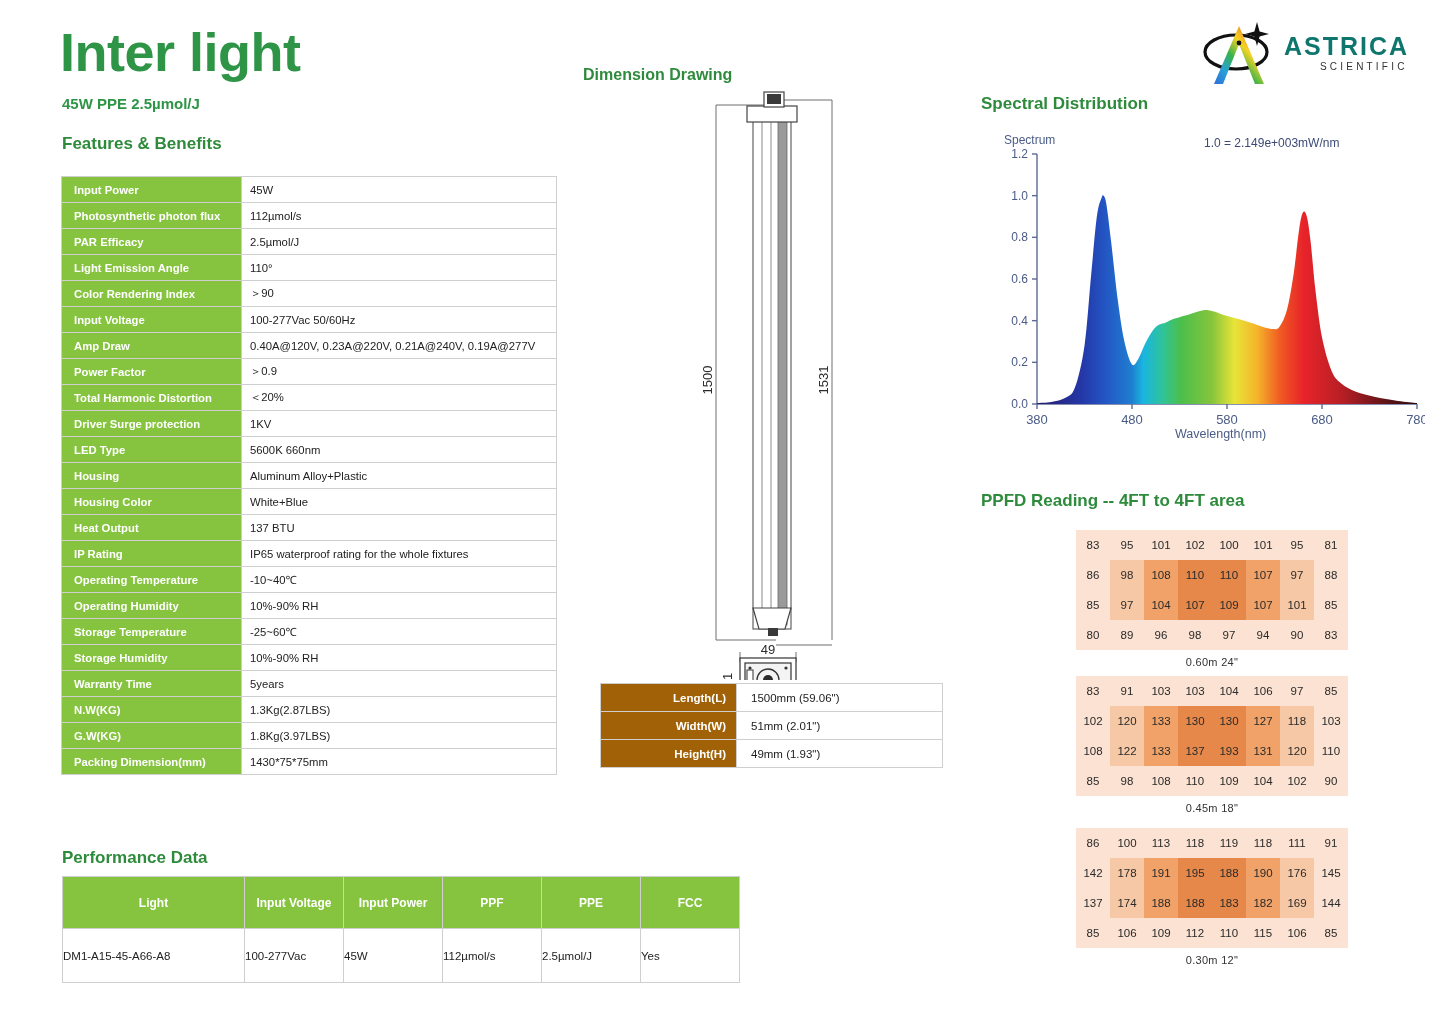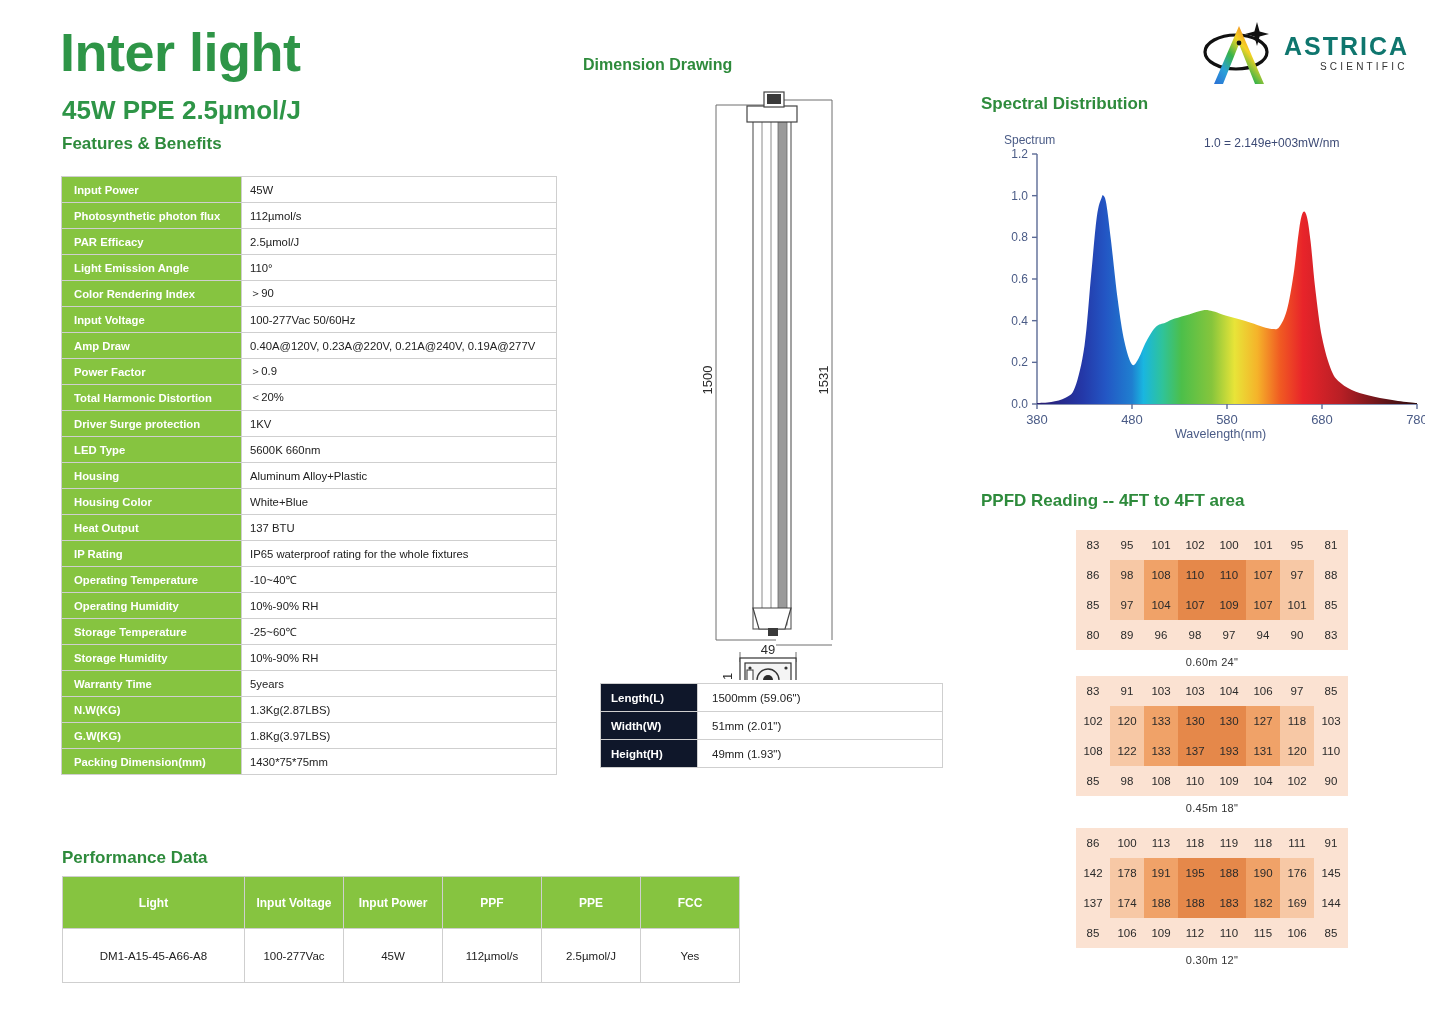--- a/index.html
+++ b/index.html
@@ -13,27 +13,27 @@
   .page { position: relative; width: 1445px; height: 1021px; padding-left: 48px; }
 
   
   .brand-title {
     position: absolute; left: 60px; top: 25px;
     font-size: 54px; font-weight: bold; color: #2E9547;
     letter-spacing: -0.5px; line-height: 1;
   }
   .brand-sub {
     position: absolute; left: 62px; top: 95px;
-    font-size: 26px; font-weight: bold; color: #2E9547;
+    font-size: 15px; font-weight: bold; color: #2E9547;
   }
   .sec-head {
     font-size: 17px; font-weight: bold; color: #2E8B3C;
   }
   .sec-features { position: absolute; left: 62px; top: 134px; }
-  .sec-dimension { position: absolute; left: 583px; top: 56px; font-size: 16px;}
+  .sec-dimension { position: absolute; left: 583px; top: 66px; font-size: 16px;}
   .sec-spectral { position: absolute; left: 981px; top: 94px; font-size: 17px;}
   .sec-ppfd { position: absolute; left: 981px; top: 491px; font-size: 17px;}
   .sec-perf { position: absolute; left: 62px; top: 848px; }
 
   
   .logo { position: absolute; left: 1200px; top: 12px; width: 228px; height: 74px; }
   .logo-mark { position: absolute; left: 0; top: 0; width: 78px; height: 74px; }
   .logo-text {
     position: absolute; left: 84px; top: 20px;
     font-size: 25px; font-weight: bold; color: #0f766e;
@@ -66,22 +66,22 @@
 
   .dim-table {
     position: absolute; left: 600px; top: 683px;
     width: 343px; border-collapse: collapse; border: 1px solid #b9b9b9;
   }
   .dim-table td {
     border: 1px solid #cfcfcf; height: 28px; font-size: 11.5px; padding: 0 10px;
     vertical-align: middle;
   }
   .dim-table td.k {
-    background: #0f172a; color: #fff; font-weight: bold;
-    width: 97px; text-align: left;
+    background: #a16207; color: #fff; font-weight: bold;
+    width: 136px; text-align: right;
   }
   .dim-table td.v { color: #222; background: #fff; padding-left: 14px; }
 
   
   .spec-chart { position: absolute; left: 985px; top: 128px; width: 440px; height: 320px; }
   .spectrum-label {
     position: absolute; left: 1004px; top: 133px;
     font-size: 12px; color: #4a5b86;
   }
   .norm-label {
@@ -117,21 +117,21 @@
   .perf-table {
     position: absolute; left: 62px; top: 876px;
     border-collapse: collapse; border: 1px solid #b9b9b9;
   }
   .perf-table th {
     background: #86C440; color: #fff; font-weight: bold;
     font-size: 12px; height: 52px; border: 1px solid #cfcfcf;
   }
   .perf-table td {
     background: #fff; color: #222; font-size: 11.5px; height: 54px;
-    border: 1px solid #cfcfcf; text-align: center;
+    border: 1px solid #cfcfcf; 
   }
   .perf-table .c-model { width: 182px; }
   .perf-table .c-iv { width: 99px; }
   .perf-table .c-ip { width: 99px; }
   .perf-table .c-ppf { width: 99px; }
   .perf-table .c-ppe { width: 99px; }
   .perf-table .c-fcc { width: 99px; }
 </style>
 </head>
 <body>

